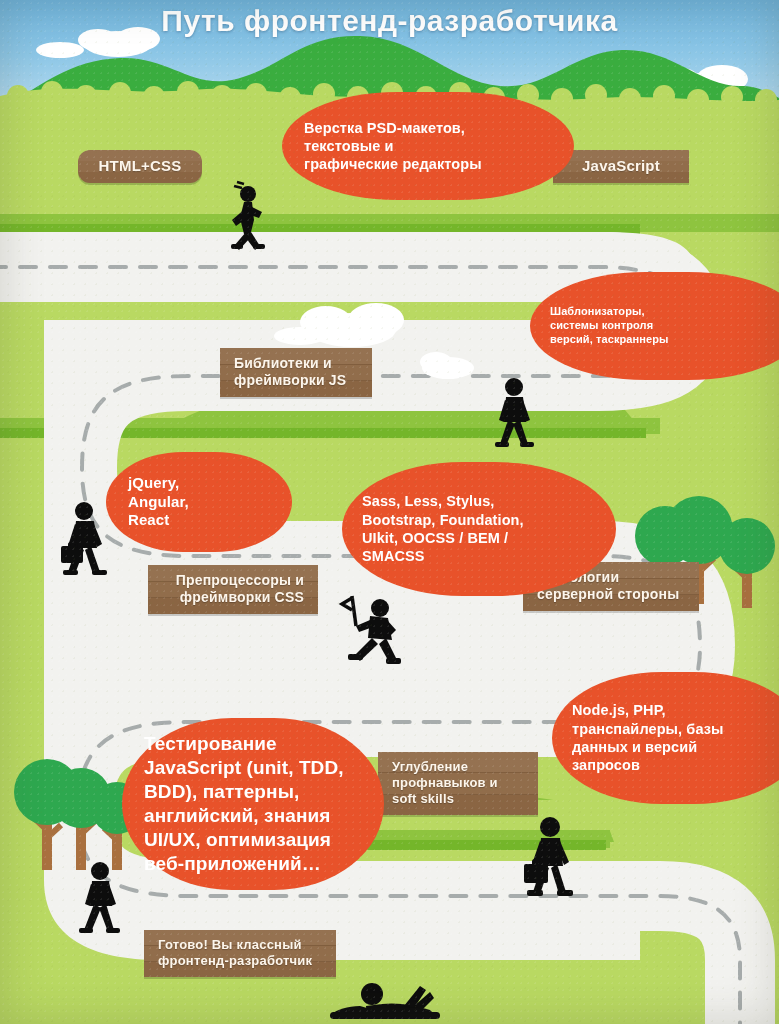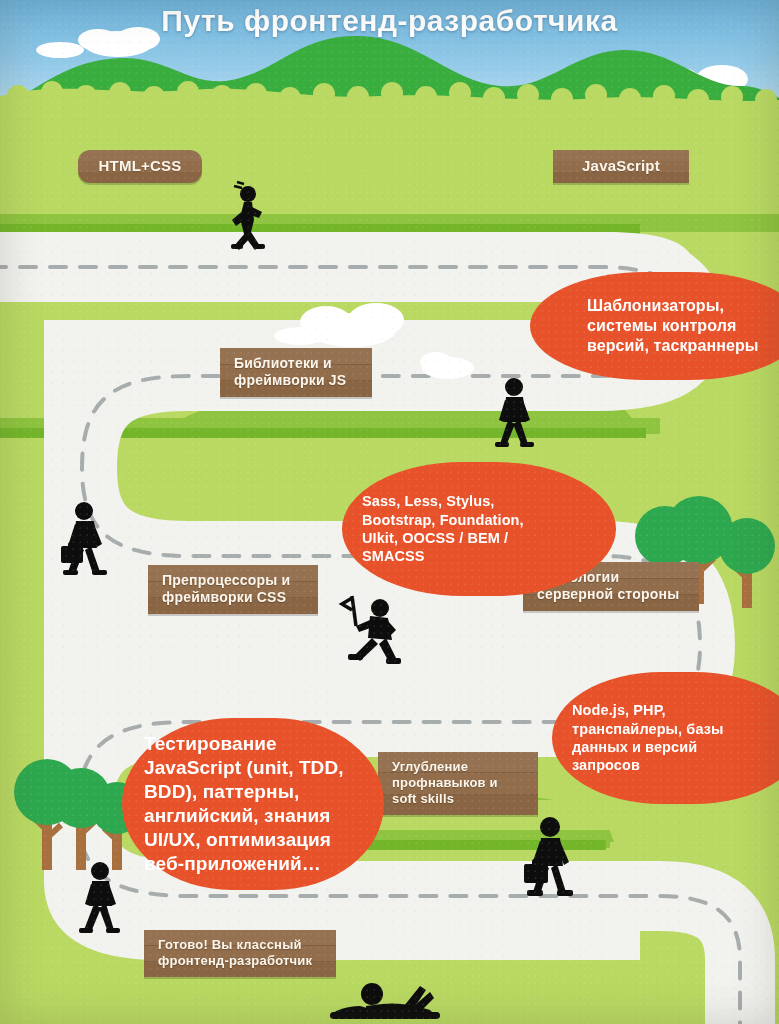--- a/index.html
+++ b/index.html
@@ -337,21 +337,21 @@
 
   <div class="sign" style="left:553px;top:150px;">
     <div class="post" style="left:54px;top:38px;width:16px;height:48px;"></div>
     <div class="board" style="width:108px;">
       <span style="font-size:15px;text-align:center;">JavaScript</span>
     </div>
   </div>
 
   <div class="sign" style="left:148px;top:565px;">
     <div class="post" style="left:66px;top:54px;width:16px;height:52px;"></div>
-    <div class="board" style="width:142px;">
+    <div class="board" style="width:142px;text-align:right;">
       <span style="font-size:14px;">Препроцессоры и
 фреймворки CSS</span>
     </div>
   </div>
 
   <div class="sign" style="left:523px;top:562px;">
     <div class="post" style="left:68px;top:56px;width:18px;height:52px;"></div>
     <div class="board" style="width:148px;">
       <span style="font-size:14px;">Технологии
 серверной стороны</span>
@@ -368,28 +368,40 @@
   </div>
 
   <div class="sign" style="left:144px;top:930px;">
     <div class="post" style="left:80px;top:52px;width:18px;height:44px;"></div>
     <div class="board" style="width:164px;">
       <span style="font-size:13px;">Готово! Вы классный
 фронтенд-разработчик</span>
     </div>
   </div>
 
+  <div class="bubble" style="left:282px;top:92px;width:248px;height:108px;
+       border-radius:120px/56px;padding:0 22px;">
+    <span style="font-size:14.5px;">Верстка PSD-макетов,
+текстовые и
+графические редакторы</span>
+  </div>
 
   <div class="bubble" style="left:530px;top:272px;width:234px;height:108px;
        border-radius:120px/56px;padding:0 20px;">
-    <span style="font-size:16px;margin-left:37px;">Шаблонизаторы,
+    <span style="font-size:11px;">Шаблонизаторы,
 системы контроля
 версий, таскраннеры</span>
   </div>
 
+  <div class="bubble" style="left:106px;top:452px;width:142px;height:100px;
+       border-radius:80px/52px;padding:0 22px;">
+    <span style="font-size:15px;">jQuery,
+Angular,
+React</span>
+  </div>
 
   <div class="bubble" style="left:342px;top:462px;width:234px;height:134px;
        border-radius:130px/72px;padding:0 20px;">
     <span style="font-size:14.5px;">Sass, Less, Stylus,
 Bootstrap, Foundation,
 UIkit, OOCSS / BEM /
 SMACSS</span>
   </div>
 
   <div class="bubble" style="left:552px;top:672px;width:212px;height:132px;

